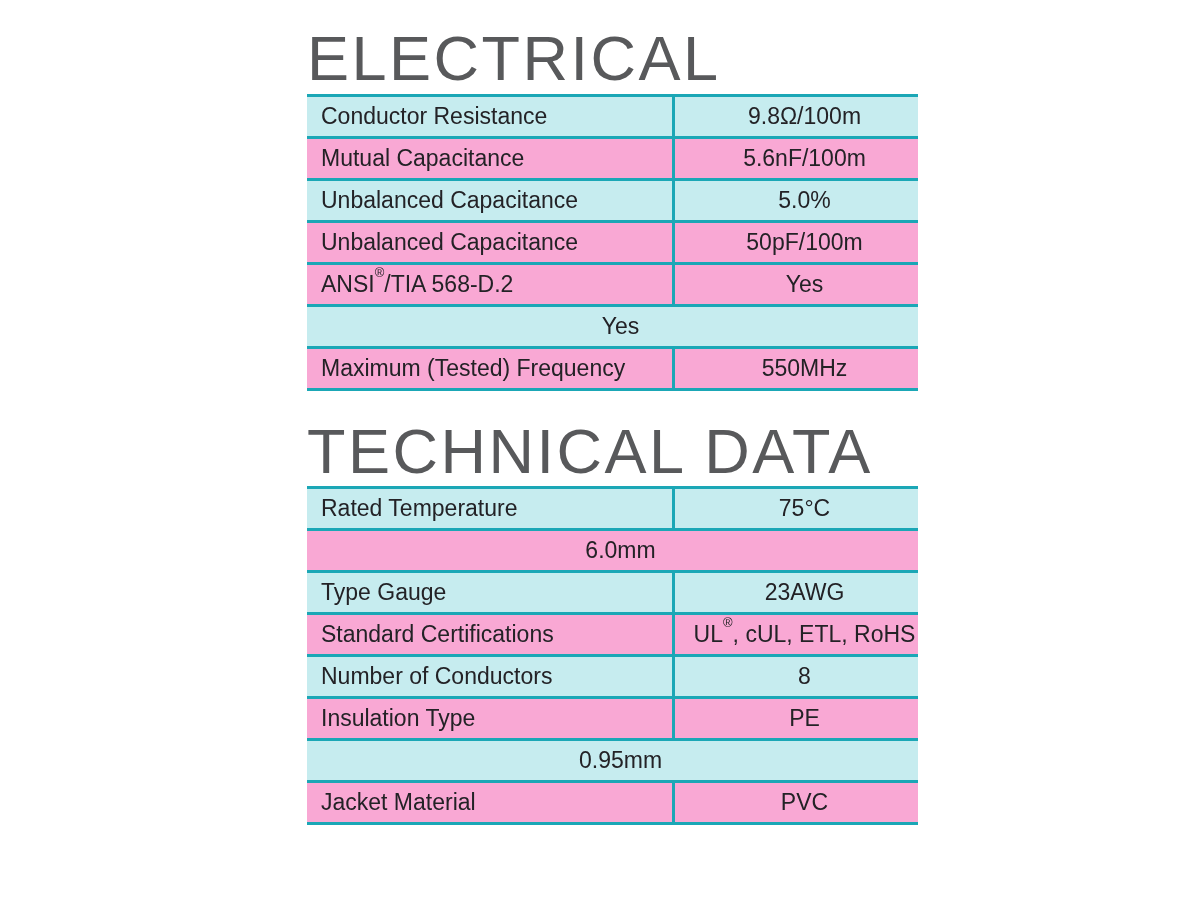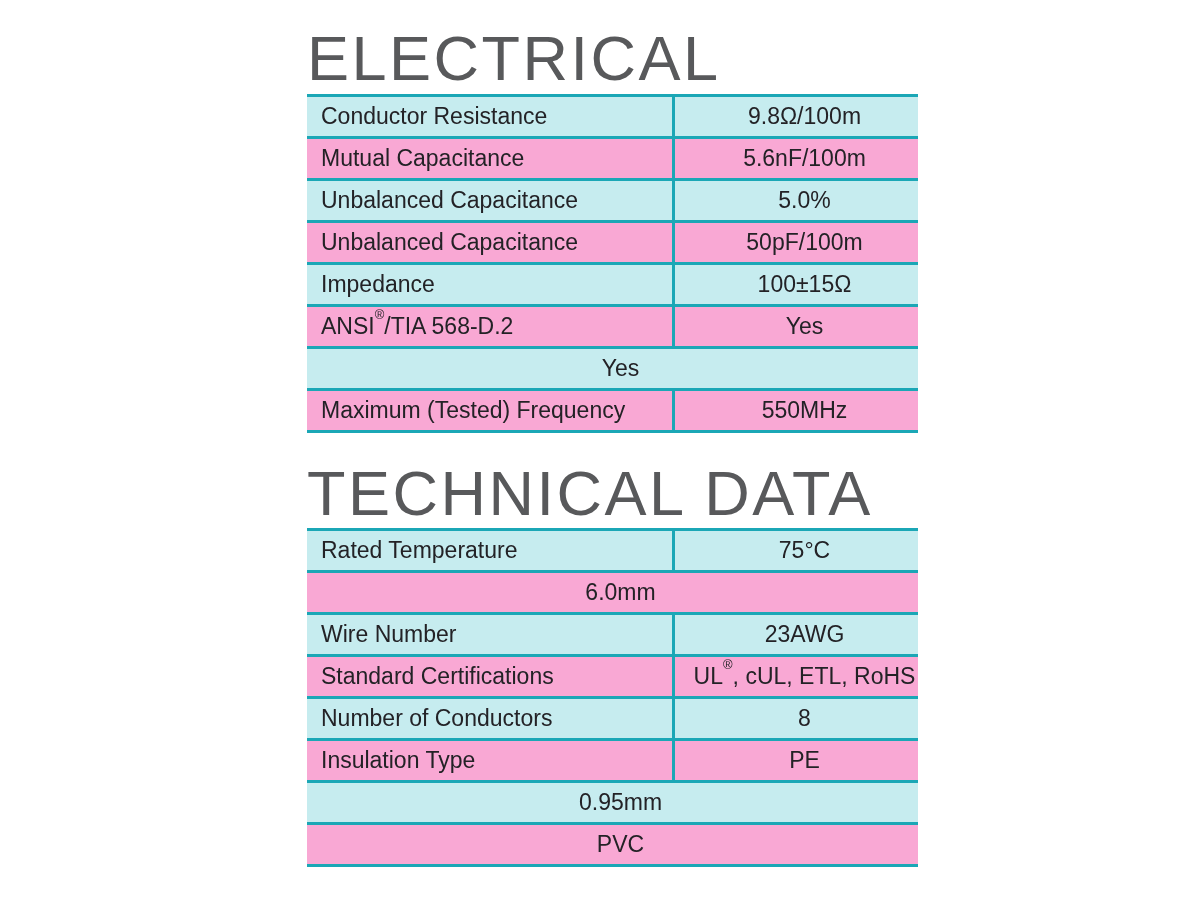--- a/index.html
+++ b/index.html
@@ -102,28 +102,20 @@
         </div>
     </div>
     <div class="spec-row">
       <div class="cell label">
           <span>Unbalanced Capacitance</span>
         </div>
       <div class="cell value">
           <span>50pF/100m</span>
         </div>
     </div>
-    <div class="spec-row shaded">
-      <div class="cell label">
-          <span>Impedance</span>
-        </div>
-      <div class="cell value">
-          <span>100±15Ω</span>
-        </div>
-    </div>
     <div class="spec-row">
       <div class="cell label">
         <span><span>ANSI</span><sup>®</sup><span>/TIA 568-D.2</span></span>
       </div>
       <div class="cell value">
           <span>Yes</span>
         </div>
     </div>
     <div class="spec-row shaded">
       <div class="cell value">
@@ -151,21 +143,21 @@
           <span>75°C</span>
         </div>
     </div>
     <div class="spec-row">
       <div class="cell value">
           <span>6.0mm</span>
         </div>
     </div>
     <div class="spec-row shaded">
       <div class="cell label">
-          <span>Wire Number</span>
+          <span>Type Gauge</span>
         </div>
       <div class="cell value">
           <span>23AWG</span>
         </div>
     </div>
     <div class="spec-row">
       <div class="cell label">
           <span>Standard Certifications</span>
         </div>
       <div class="cell value">
@@ -187,19 +179,22 @@
       <div class="cell value">
           <span>PE</span>
         </div>
     </div>
     <div class="spec-row shaded">
       <div class="cell value">
           <span>0.95mm</span>
         </div>
     </div>
     <div class="spec-row">
+      <div class="cell label">
+          <span>Jacket Material</span>
+        </div>
       <div class="cell value">
           <span>PVC</span>
         </div>
     </div>
   </div>
 
 </div>
 
 </body></html>

